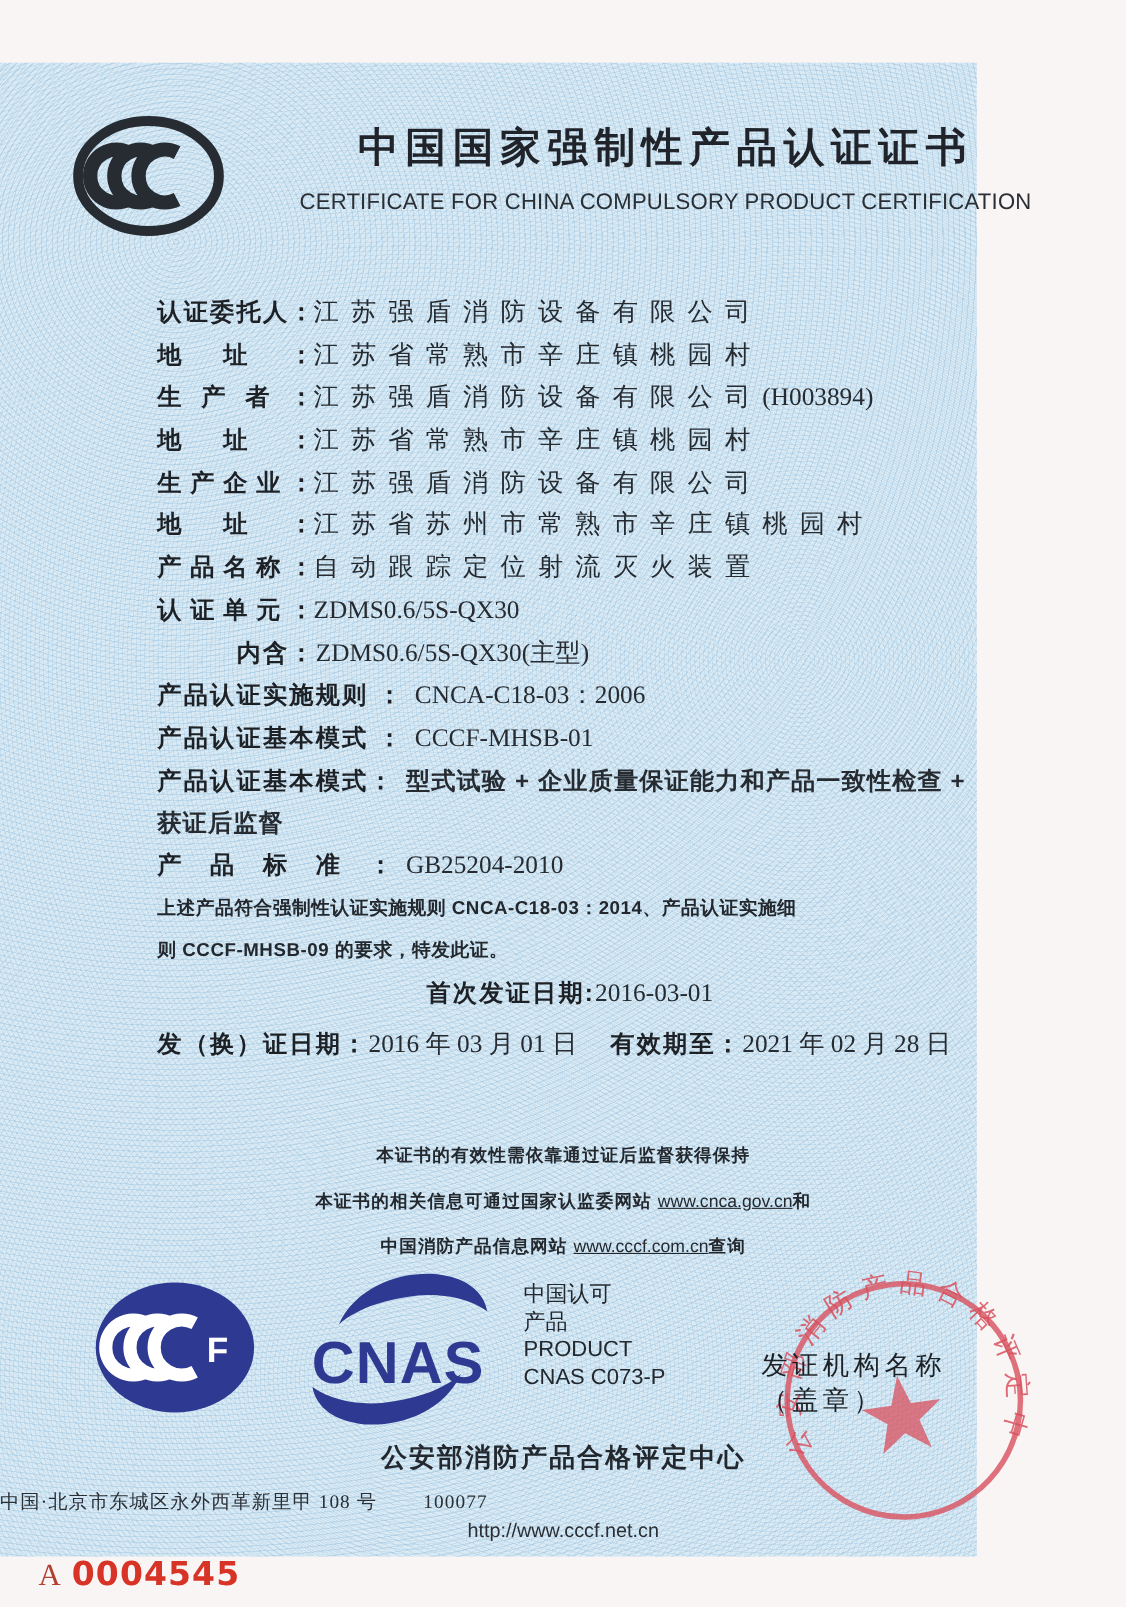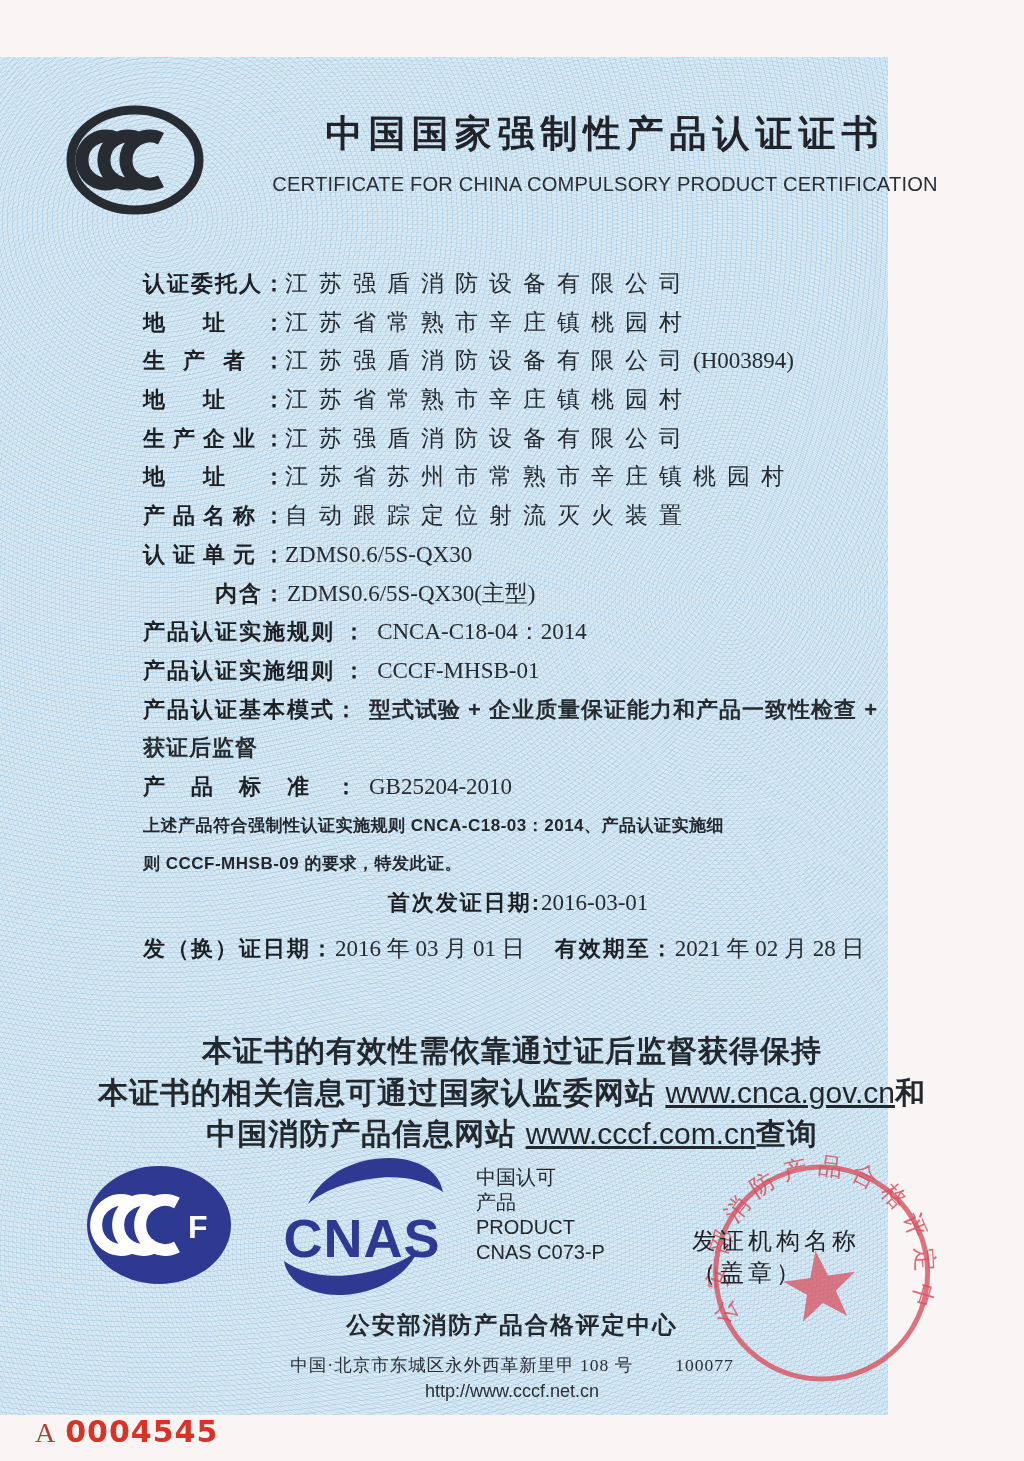--- a/index.html
+++ b/index.html
@@ -34,32 +34,32 @@
   .lbl-n{margin-right:10px;}
   .val{font-family:"Liberation Serif",serif;font-size:23px;color:#262b31;}
   .sp{letter-spacing:11px;}
   .vb{font-family:"Liberation Sans",sans-serif;font-weight:bold;font-size:22px;letter-spacing:1px;}
   .stmt{font-weight:bold;font-size:17px;letter-spacing:0.5px;}
   .center-row{text-align:center;}
   .issue-row{margin-top:7px;}
   .pairgap{display:inline-block;width:30px;}
   
   .notice{left:0;top:973px;width:1024px;text-align:center;}
-  .notice div{height:41.5px;line-height:41.5px;font-size:30px;font-weight:bold;letter-spacing:1px;}
+  .notice div{height:41.5px;line-height:41.5px;font-size:16px;font-weight:bold;letter-spacing:1px;}
   .link{font-family:"Liberation Sans",sans-serif;font-weight:normal;text-decoration:underline;letter-spacing:0;}
   
   .ccc-logo{left:64px;top:46px;}
   .cccf-logo{left:84px;top:1106px;}
   .cnas-logo{left:280px;top:1097px;}
   .accred{left:476px;top:1108px;font-size:20px;line-height:25px;color:#23282e;}
   .accred .cnl{font-family:"Liberation Serif",serif;}
   .stamp{left:695px;top:1086px;transform:rotate(-8deg);}
   .stamp-caption{left:692px;top:1168px;font-family:"Liberation Serif",serif;font-size:24px;letter-spacing:4px;color:#1d2126;z-index:5;}
   .org{left:0;top:1252px;width:1024px;text-align:center;font-size:23.5px;font-weight:bold;letter-spacing:2px;}
-  .addr{left:0;top:1296px;width:1024px;text-align:center;font-family:"Liberation Serif",serif;font-size:17.5px;letter-spacing:1px;color:#2a2f36;}
+  .addr{left:0;top:1296px;width:1024px;text-align:left;font-family:"Liberation Serif",serif;font-size:17.5px;letter-spacing:1px;color:#2a2f36;}
   .addr .post{margin-left:42px;}
   .url{left:0;top:1324px;width:1024px;text-align:center;font-family:Liberation Sans, sans-serif;font-size:18px;color:#2a2f36;}
   
   .serial{left:35px;top:1414px;white-space:nowrap;}
   .serial .pfx{font-family:"Liberation Serif",serif;font-size:28px;color:#b04033;margin-right:10px;}
   .serial .num{font-family:"DejaVu Sans",sans-serif;font-weight:bold;font-size:30px;color:#d73327;letter-spacing:1px;}
 </style>
 </head>
 <body>
 
@@ -81,22 +81,22 @@
   <div class="abs bodyblock">
     <div class="row"><span class="lbl lbl-j">认证委托人：</span><span class="val sp">江苏强盾消防设备有限公司</span></div>
     <div class="row"><span class="lbl lbl-j">地址：</span><span class="val sp">江苏省常熟市辛庄镇桃园村</span></div>
     <div class="row"><span class="lbl lbl-j">生产者：</span><span class="val sp">江苏强盾消防设备有限公司</span><span class="val">(H003894)</span></div>
     <div class="row"><span class="lbl lbl-j">地址：</span><span class="val sp">江苏省常熟市辛庄镇桃园村</span></div>
     <div class="row"><span class="lbl lbl-j">生产企业：</span><span class="val sp">江苏强盾消防设备有限公司</span></div>
     <div class="row"><span class="lbl lbl-j">地址：</span><span class="val sp">江苏省苏州市常熟市辛庄镇桃园村</span></div>
     <div class="row"><span class="lbl lbl-j">产品名称：</span><span class="val sp">自动跟踪定位射流灭火装置</span></div>
     <div class="row"><span class="lbl lbl-j">认证单元：</span><span class="val">ZDMS0.6/5S-QX30</span></div>
     <div class="row"><span class="lbl lbl-inner">内含：</span><span class="val">ZDMS0.6/5S-QX30(主型)</span></div>
-    <div class="row"><span class="lbl lbl-n">产品认证实施规则 ：</span><span class="val">CNCA-C18-04：2014</span></div>
-    <div class="row"><span class="lbl lbl-n">产品认证实施细则 ：</span><span class="val">CCCF-MHSB-01</span></div>
+    <div class="row"><span class="lbl lbl-n">产品认证实施规则 ：</span><span class="val">CNCA-C18-03：2006</span></div>
+    <div class="row"><span class="lbl lbl-n">产品认证基本模式 ：</span><span class="val">CCCF-MHSB-01</span></div>
     <div class="row"><span class="lbl lbl-n">产品认证基本模式：</span><span class="val vb">型式试验 + 企业质量保证能力和产品一致性检查 +</span></div>
     <div class="row"><span class="val vb">获证后监督</span></div>
     <div class="row"><span class="lbl lbl-n">产　品　标　准　：</span><span class="val">GB25204-2010</span></div>
     <div class="row stmt">上述产品符合强制性认证实施规则 CNCA-C18-03：2014、产品认证实施细</div>
     <div class="row stmt">则 CCCF-MHSB-09 的要求，特发此证。</div>
     <div class="row center-row"><span class="lbl">首次发证日期:</span><span class="val">2016-03-01</span></div>
     <div class="row issue-row"><span class="lbl">发（换）证日期：</span><span class="val">2016 年 03 月 01 日</span><span class="pairgap"></span><span class="lbl">有效期至：</span><span class="val">2021 年 02 月 28 日</span></div>
   </div>
 
   <div class="abs notice">

